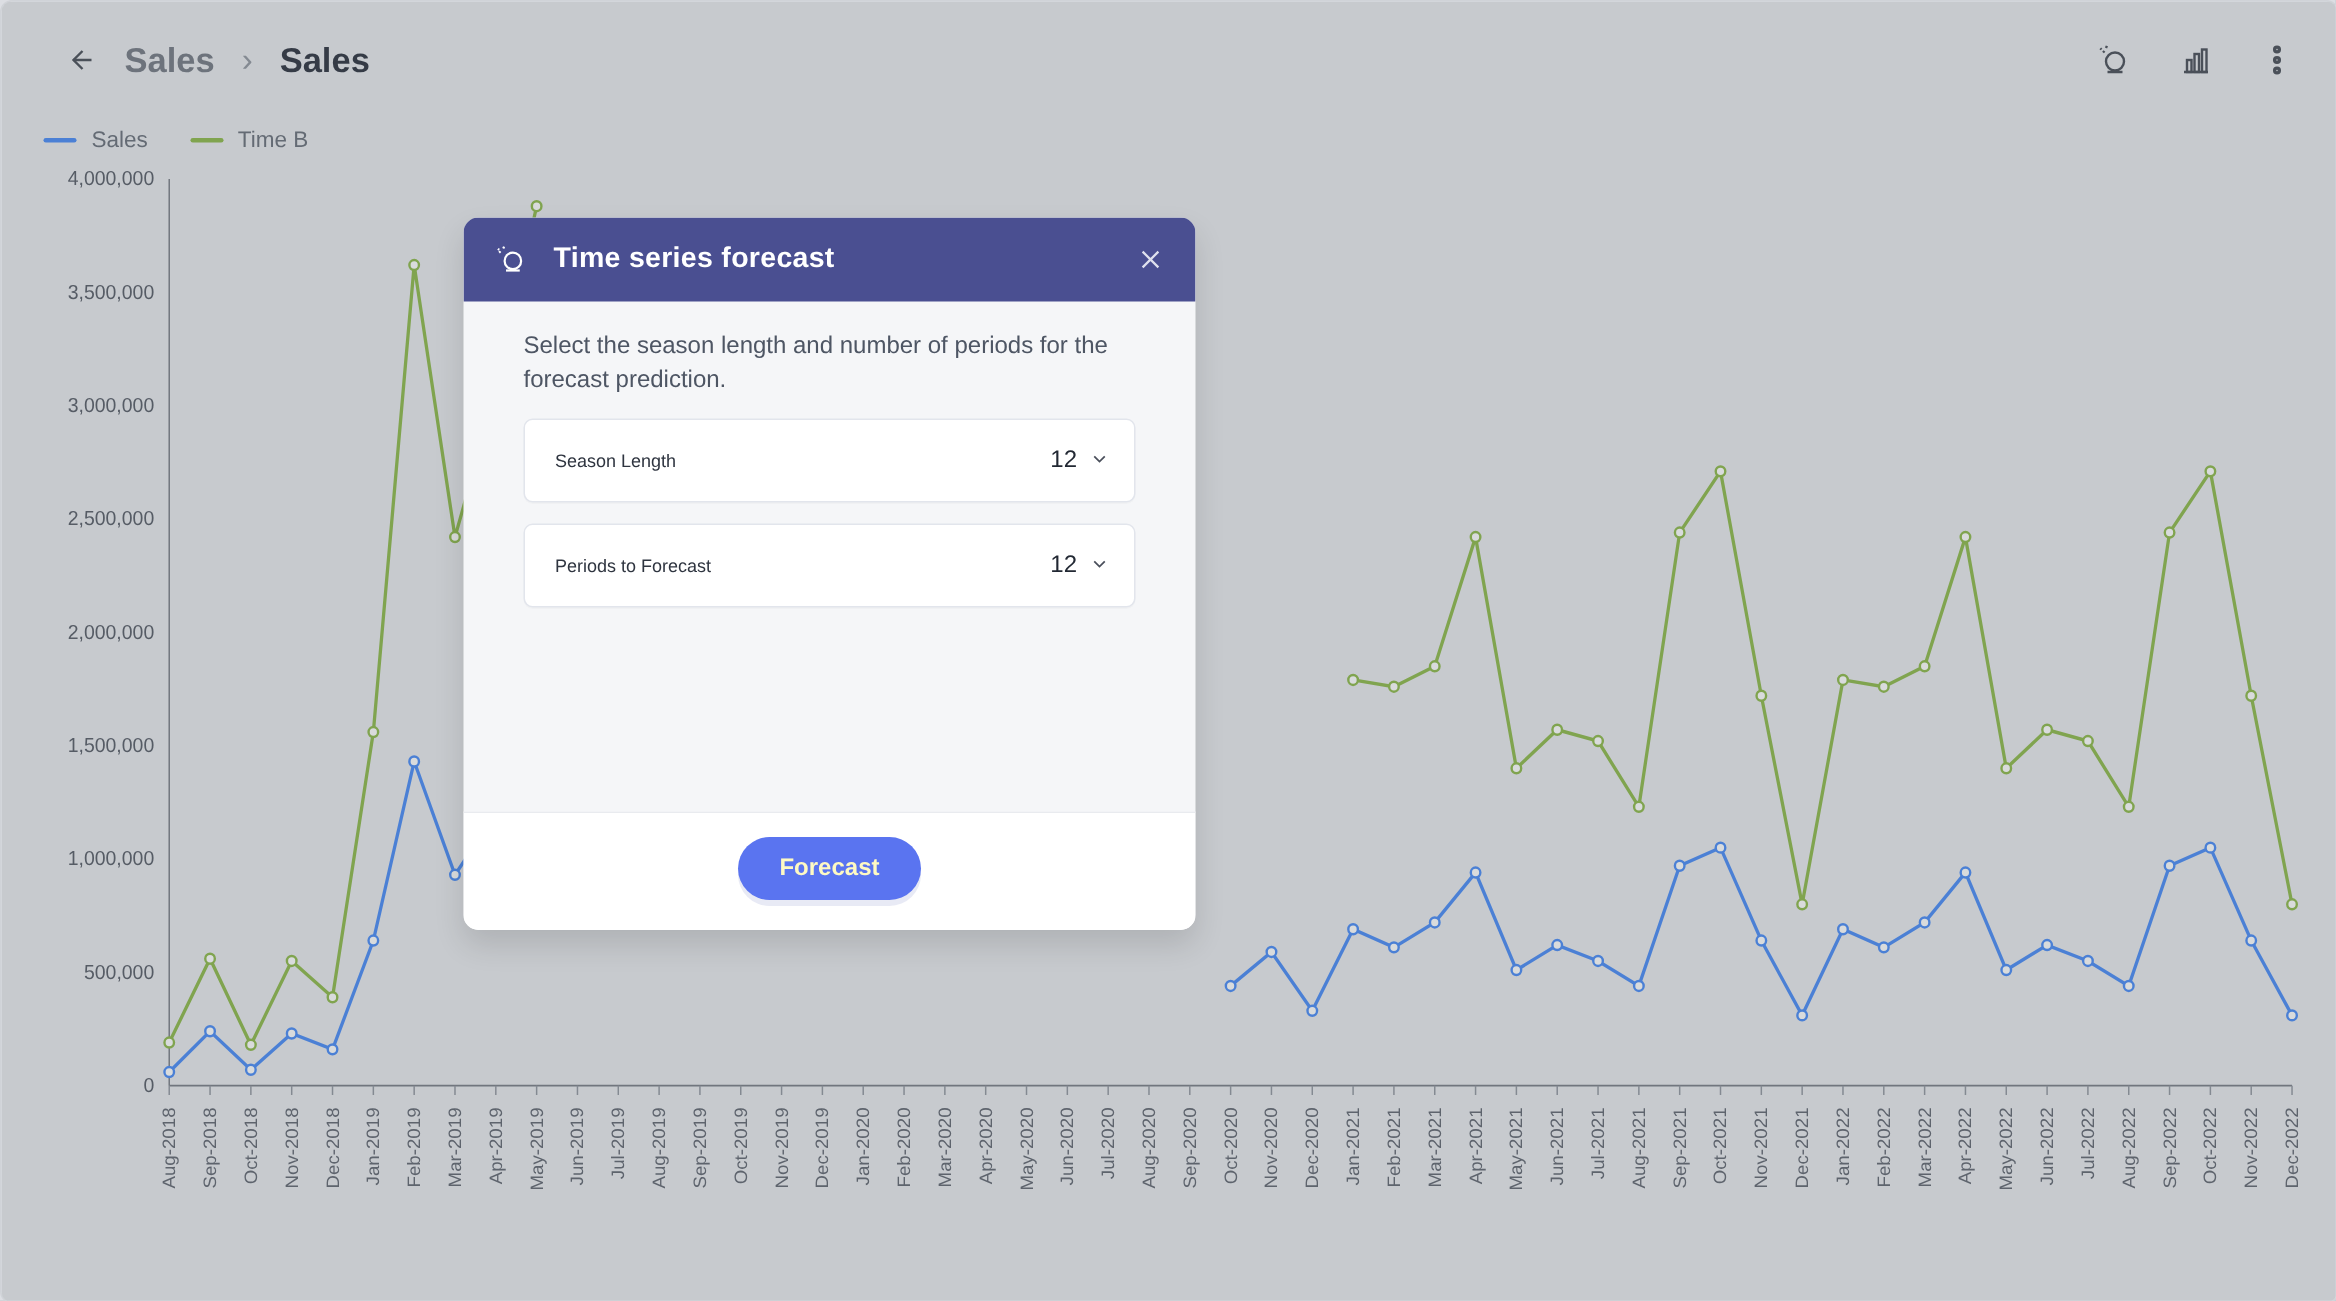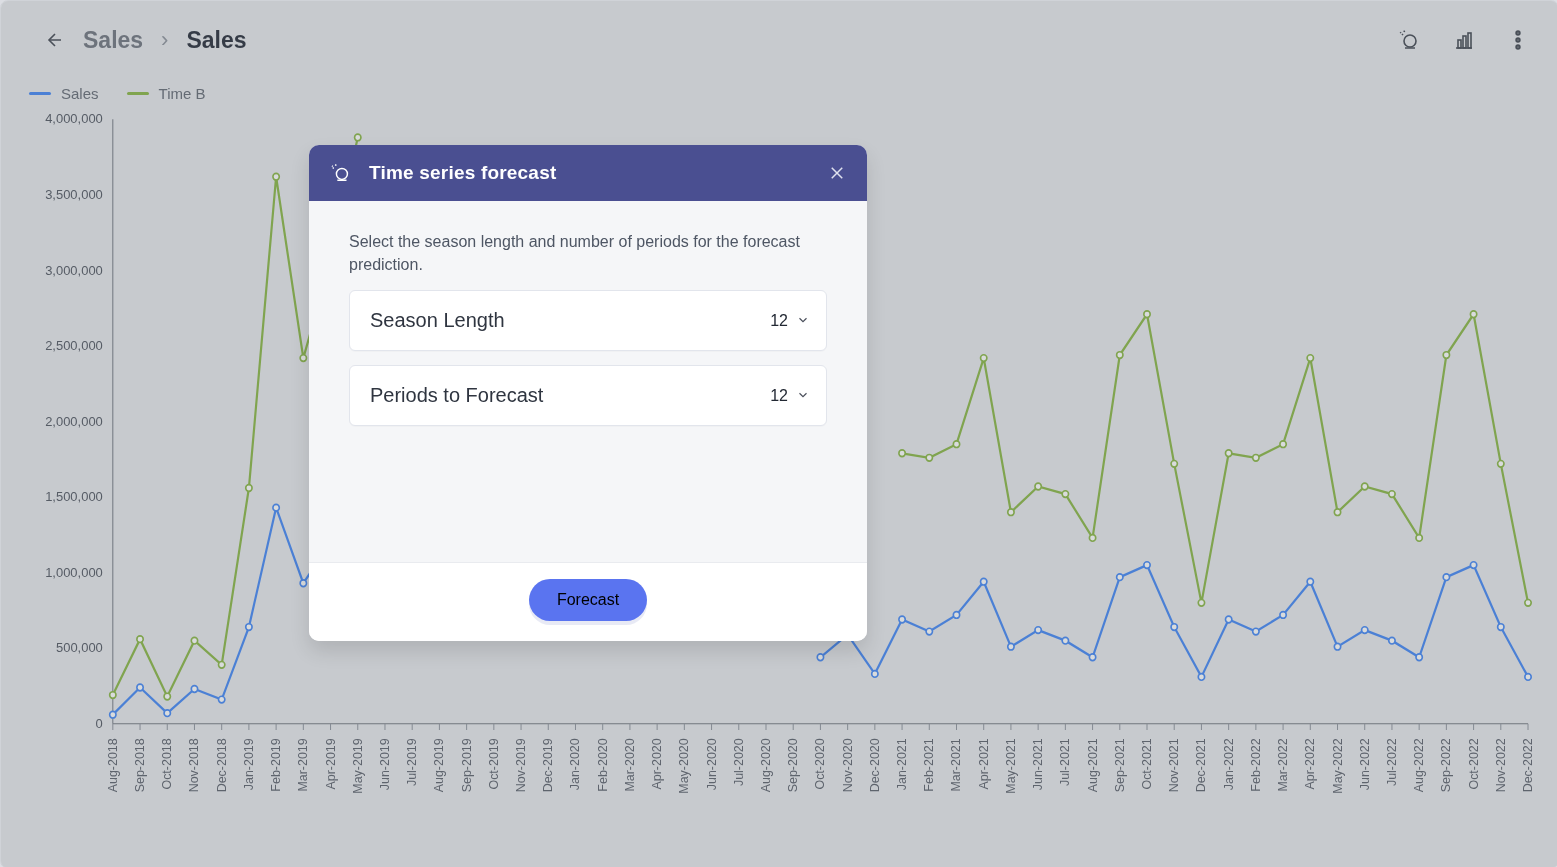--- a/index.html
+++ b/index.html
@@ -71,54 +71,54 @@
 
   
   .overlay{
     position:absolute;inset:0;
     background:var(--overlay);
     display:block;
   }
 
   
   .dialog{
-    position:absolute;left:308px;top:144px;width:558px;
+    position:absolute;left:308px;top:144px;width:488px;
     background:var(--dialog-bg);
     border-radius:10px;
     box-shadow:var(--shadow);
     overflow:hidden;
   }
   .dlg-head{
     display:flex;align-items:center;gap:14px;
     background:var(--header-purple);color:#fff;padding:14px 18px 14px 18px;
   }
   .dlg-head .ic{width:28px;height:28px;display:inline-flex;align-items:center;justify-content:center}
   .dlg-head svg{width:22px;height:22px;stroke:#fff;fill:none;stroke-width:1.6}
   .dlg-title{font-size:19px;font-weight:700;letter-spacing:.2px}
   .dlg-close{margin-left:auto;width:24px;height:24px;display:inline-flex;align-items:center;justify-content:center;cursor:pointer}
   .dlg-close svg{width:18px;height:18px;stroke:#dfe1ee;stroke-width:2}
   .dlg-body{padding:18px 40px 6px}
-  .dlg-desc{color:#4e5664;font-size:16px;line-height:1.45;margin:11px 0 12px}
+  .dlg-desc{color:#4e5664;font-size:16px;line-height:1.45;margin:0 0 12px}
   .field{
     background:#fff;border:1px solid #e2e5ec;border-radius:6px;
     display:flex;align-items:center;justify-content:space-between;
     padding:18px 14px 18px 20px;margin-top:14px;
     box-shadow:0 1px 0 rgba(0,0,0,.02);
   }
-  .field .label{font-size:20px;color:#2f3540}
+  .field .label{font-size:12px;color:#2f3540}
   .field .value{display:inline-flex;align-items:center;gap:8px;color:#222833;font-weight:400}
   .field .chev{width:16px;height:16px;display:inline-flex}
   .field .chev svg{width:14px;height:14px;stroke:#4a4f5b;fill:none;stroke-width:2}
   .dlg-foot{
     background:#fff;border-top:1px solid #e9ebef;display:flex;align-items:center;justify-content:center;
     padding:16px 0 20px;margin-top:130px;
   }
   .btn-primary{
-    background:#5a74f0;color:#000000;border:none;border-radius:22px;
-    padding:12px 28px;font-size:16px;font-weight:400;cursor:pointer;
+    background:#5a74f0;color:#fef9c3;border:none;border-radius:22px;
+    padding:12px 28px;font-size:16px;font-weight:700;cursor:pointer;
     box-shadow:0 4px 0 rgba(65,82,176,.12);
   }
 </style>
 </head>
 <body>
 
 <div class="page">
 
   <div class="topbar">
     <div class="crumbs">

